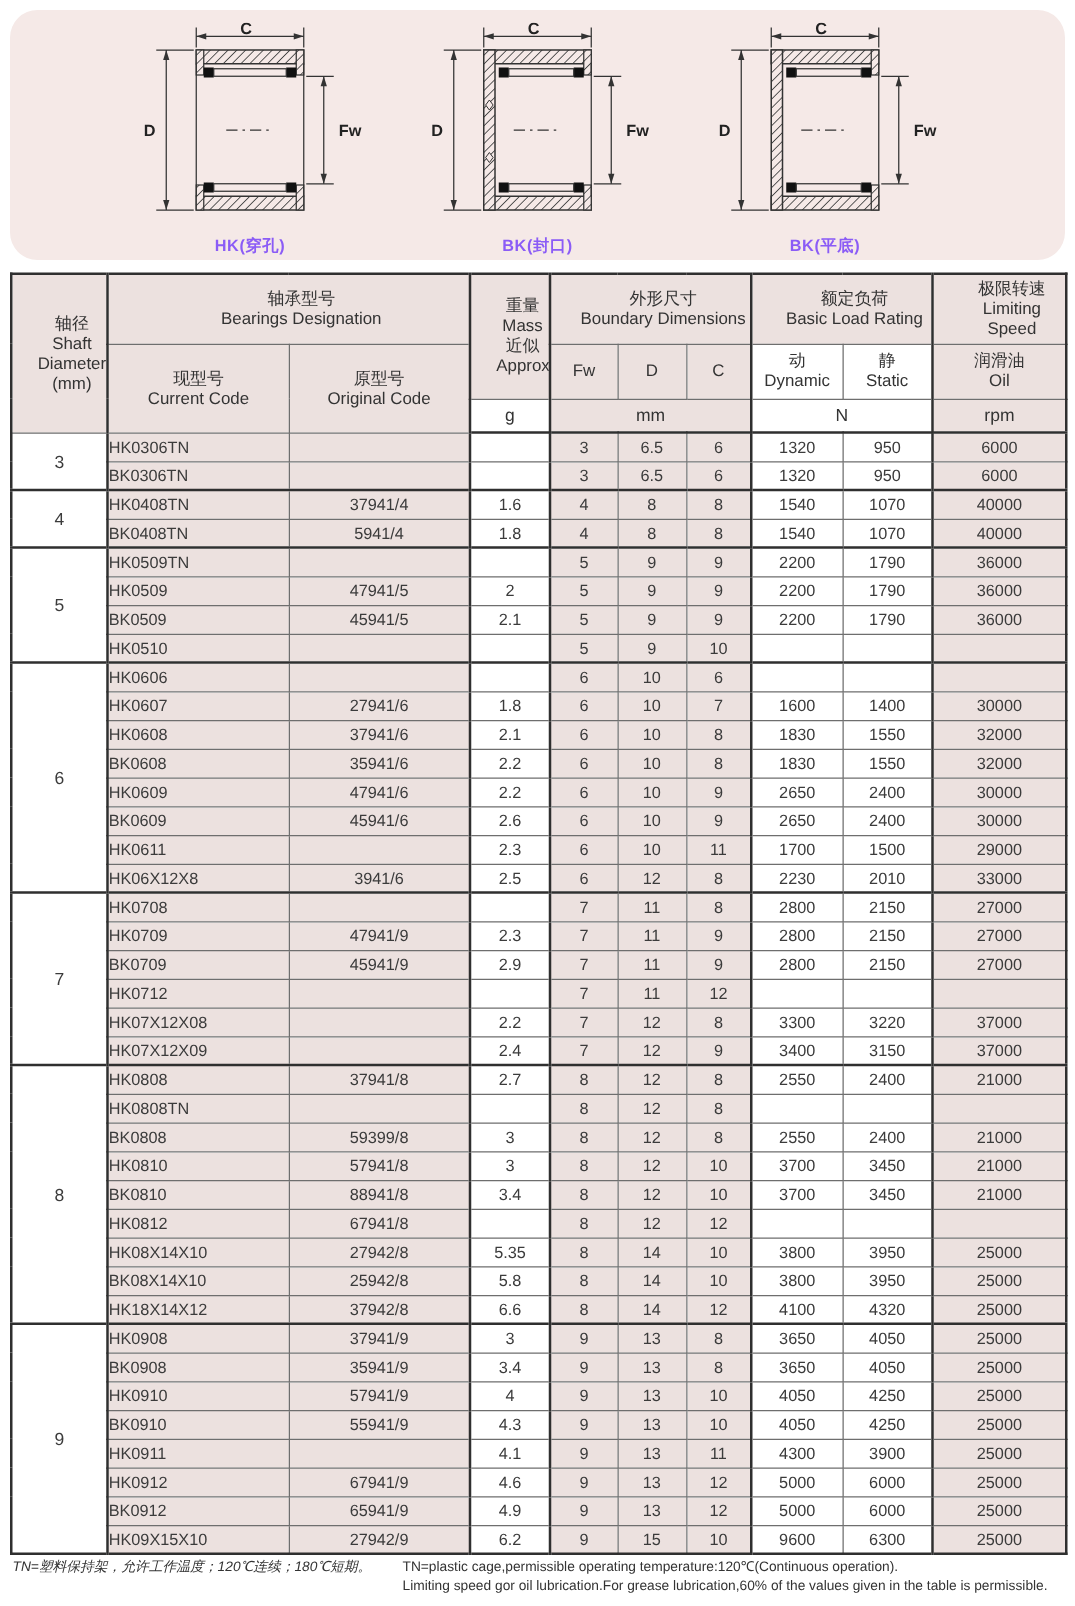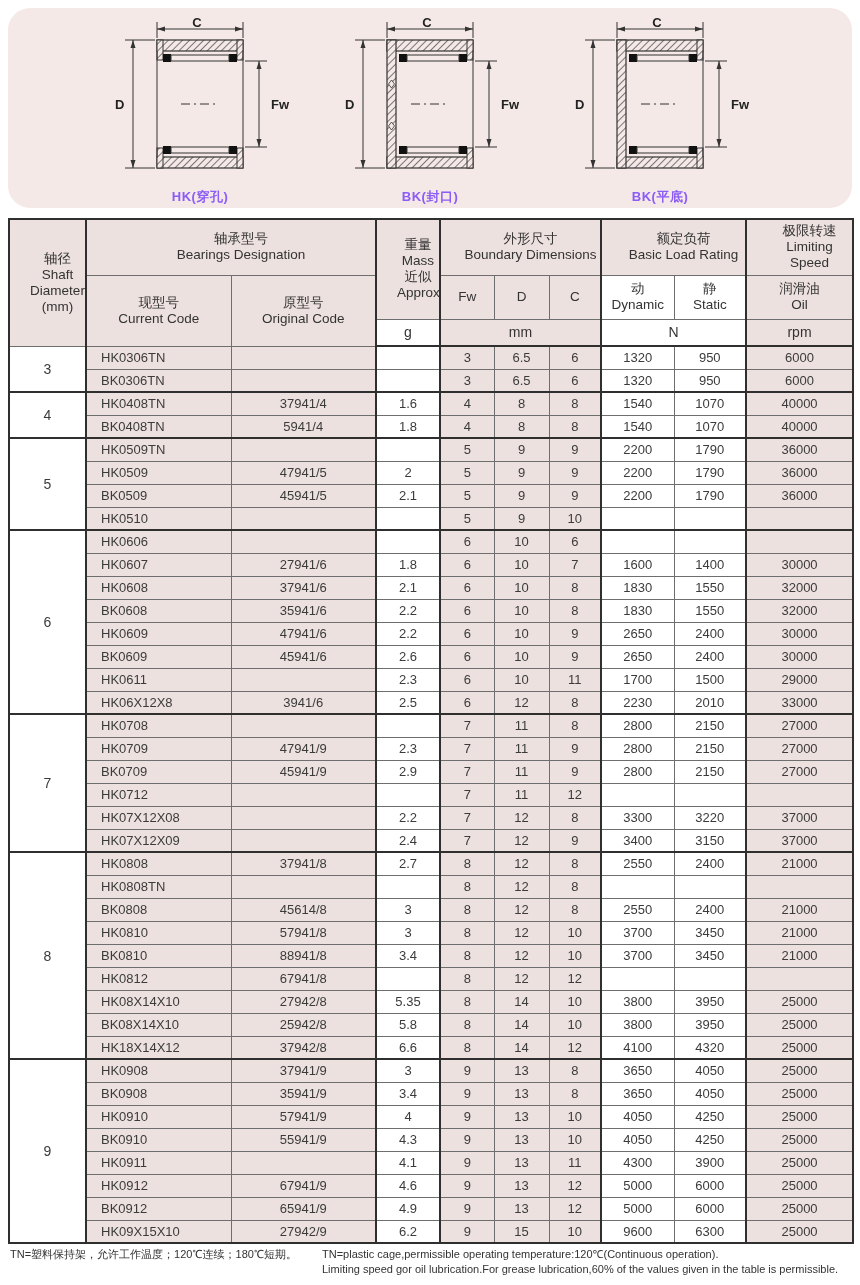--- a/index.html
+++ b/index.html
@@ -19,28 +19,28 @@
   table { border:2px solid #2f2f2f; }
   th { font-size:13.5px; line-height:1.18; background:#ece1df; color:#333; }
   th.white { background:#ffffff; }
   .r1 th { height:56px;padding-left:20px; }
   .r2 th { height:44px; }
   .r3 th { height:27px; font-size:14px; }
   .vr { border-right:2px solid #2f2f2f !important; }
   .hb { border-bottom:2px solid #2f2f2f !important; }
   tbody td { height:23px; font-size:13px; color:#3b3b3b; background:#ffffff; line-height:1; }
   tbody td.pink { background:#ece1df; }
-  tbody td.cur { text-align:left; padding-left:14px; }
+  tbody td.cur { text-align:left; }
   tbody td.shaft { font-size:14px; background:#ffffff; }
   tr.gs td { border-top:2px solid #2f2f2f; }
 
   
   .footnotes { position:absolute; left:10px; top:1247px; width:842px; display:flex; }
   .fn { font-size:11px; line-height:15px; color:#333; }
-  .fn-zh { width:312px; }
+  .fn-zh { width:312px;font-style:italic; }
   .fn-en { width:530px; }
 
   .dimtext { font-size:13px; font-weight:bold; fill:#222; font-family:"Liberation Sans", sans-serif; }
 </style>
 </head>
 <body>
 
 <div class="banner">
   <div class="diagrams">
 
@@ -504,21 +504,21 @@
         <td class=" vr"></td>
         <td class="pink">8</td>
         <td class="pink">12</td>
         <td class="pink vr">8</td>
         <td class=""></td>
         <td class=" vr"></td>
         <td class="pink"></td>
       </tr>
       <tr>
         <td class="pink cur">BK0808</td>
-        <td class="pink vr">45614/8</td>
+        <td class="pink vr">59399/8</td>
         <td class=" vr">3</td>
         <td class="pink">8</td>
         <td class="pink">12</td>
         <td class="pink vr">8</td>
         <td class="">2550</td>
         <td class=" vr">2400</td>
         <td class="pink">21000</td>
       </tr>
       <tr>
         <td class="pink cur">HK0810</td>

